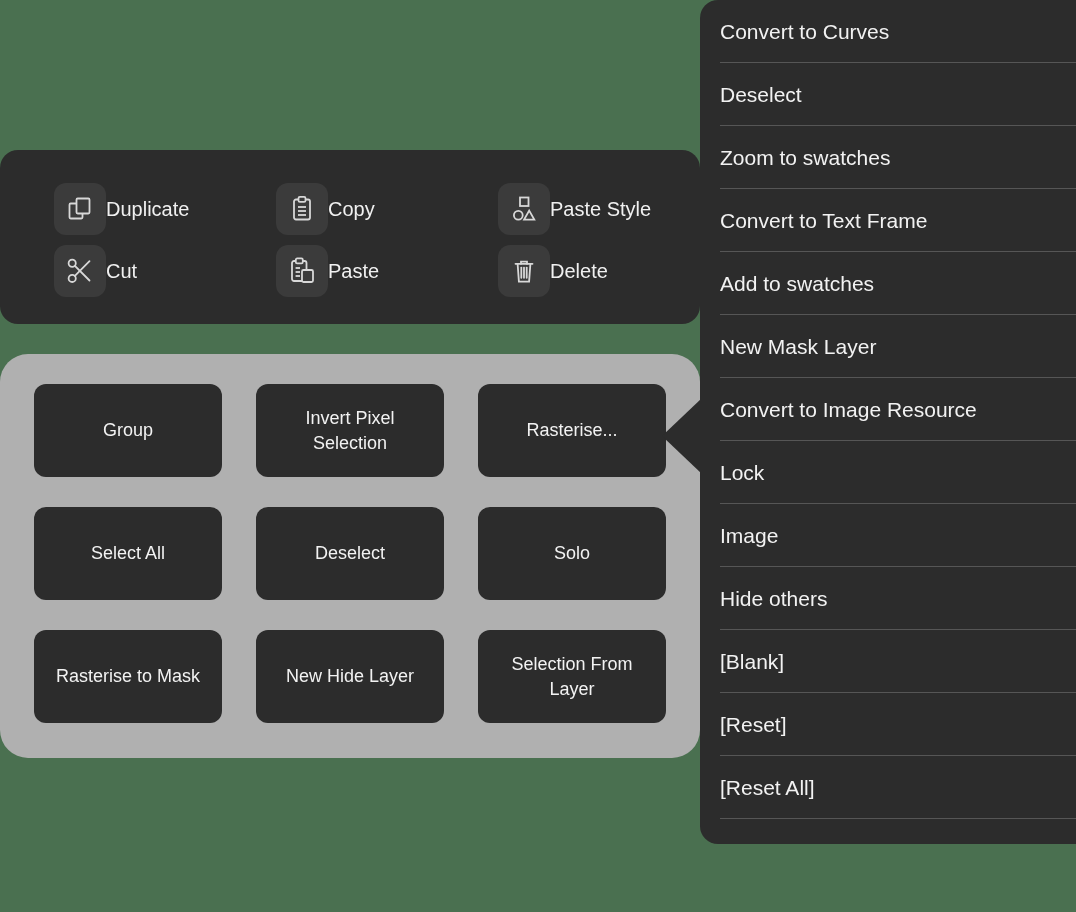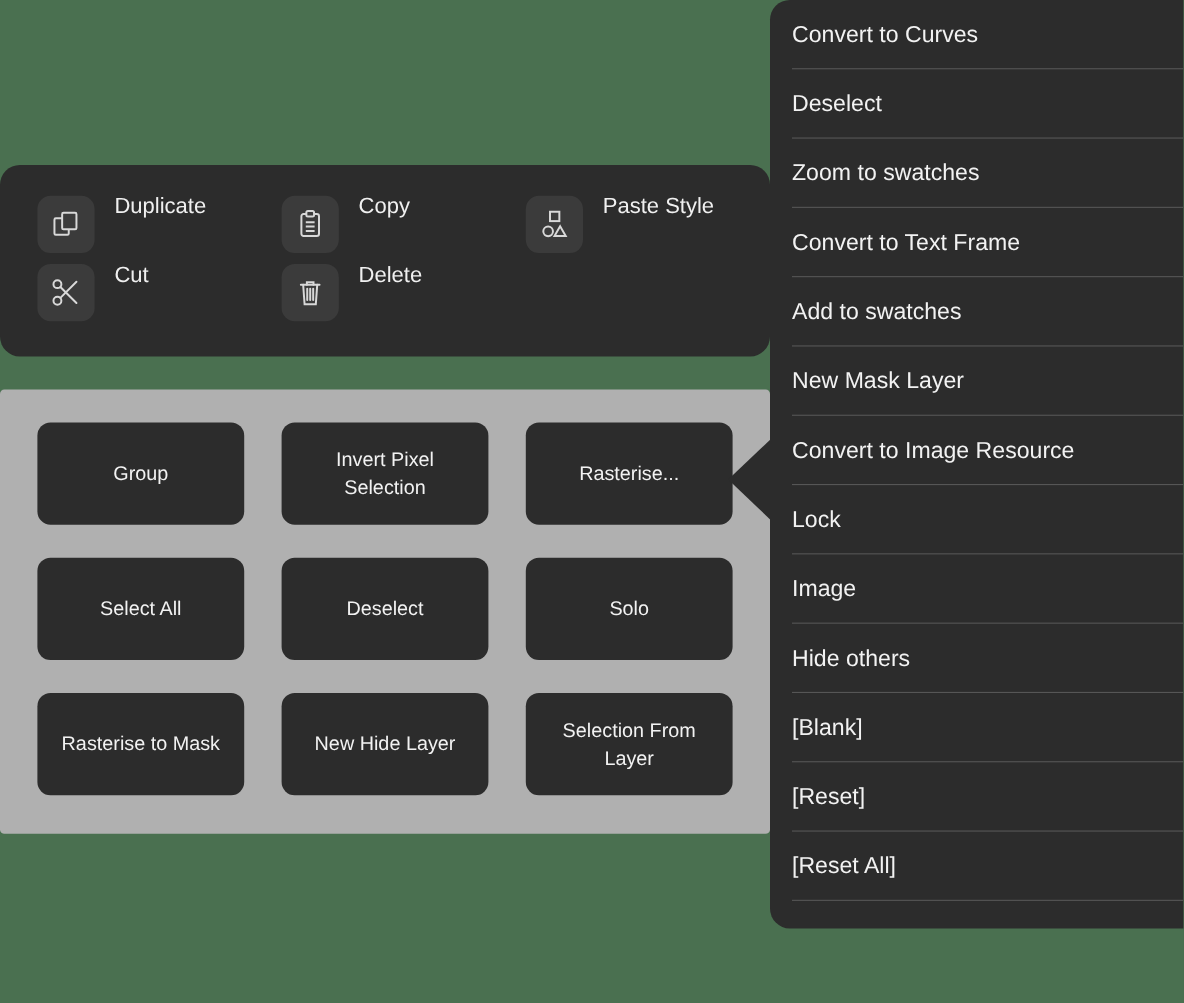--- a/index.html
+++ b/index.html
@@ -28,22 +28,23 @@
     padding: 28px 0 0 0;
   }
   #clipboard-grid {
     display: grid;
     grid-template-columns: 222px 222px 222px;
     grid-template-rows: 62px 62px;
     padding-left: 34px;
   }
   .clip-item {
     display: flex;
-    gap: 18px;
+    align-items: center;
     cursor: default;
+    margin-left: 20px;
   }
   .clip-tile {
     width: 52px;
     height: 52px;
     border-radius: 12px;
     background: #3b3b3b;
     display: flex;
     align-items: center;
     justify-content: center;
     flex: 0 0 auto;
@@ -59,21 +60,21 @@
   }
 
   
   #actions-panel {
     position: absolute;
     left: 0;
     top: 354px;
     width: 700px;
     height: 404px;
     background: #b0b0b0;
-    border-radius: 4px;
+    border-radius: 28px;
     box-sizing: border-box;
     padding: 30px 0 0 34px;
   }
   #actions-grid {
     display: grid;
     grid-template-columns: 188px 188px 188px;
     column-gap: 34px;
     row-gap: 30px;
   }
   .action-btn {
@@ -185,20 +186,33 @@
         <svg width="30" height="30" viewBox="0 0 30 30" fill="none" stroke="#d8d8d8" stroke-width="1.8" stroke-linecap="round">
           <circle cx="7.2" cy="22.4" r="3.6"></circle>
           <circle cx="7.2" cy="7.3" r="3.6"></circle>
           <line x1="9.9" y1="9.9" x2="24.5" y2="24.5"></line>
           <line x1="9.9" y1="19.8" x2="24.5" y2="5.2"></line>
         </svg>
       </span>
       <span class="clip-label">Cut</span>
     </div>
 
+    <div class="clip-item">
+      <span class="clip-tile">
+        <svg width="30" height="30" viewBox="0 0 30 30" fill="none" stroke="#d8d8d8" stroke-width="1.8">
+          <rect x="5" y="5" width="14.5" height="20" rx="2"></rect>
+          <rect x="8.8" y="2.4" width="7" height="5" rx="1.4" fill="#3b3b3b"></rect>
+          <line x1="8.6" y1="12" x2="13" y2="12"></line>
+          <line x1="8.6" y1="16" x2="13" y2="16"></line>
+          <line x1="8.6" y1="20" x2="13" y2="20"></line>
+          <rect x="15" y="14" width="11" height="12" rx="1.5" fill="#3b3b3b"></rect>
+        </svg>
+      </span>
+      <span class="clip-label">Paste</span>
+    </div>
 
     <div class="clip-item">
       <span class="clip-tile">
         <svg width="30" height="30" viewBox="0 0 30 30" fill="none" stroke="#d8d8d8" stroke-width="1.8" stroke-linecap="round">
           <path d="M6.5 7.8 H23.5"></path>
           <path d="M12 7.8 V5.6 h6 v2.2"></path>
           <path d="M8.6 7.8 L9.9 25.6 h10.2 L21.4 7.8"></path>
           <line x1="12.3" y1="11.6" x2="12.3" y2="21.8"></line>
           <line x1="15" y1="11.6" x2="15" y2="21.8"></line>
           <line x1="17.7" y1="11.6" x2="17.7" y2="21.8"></line>

